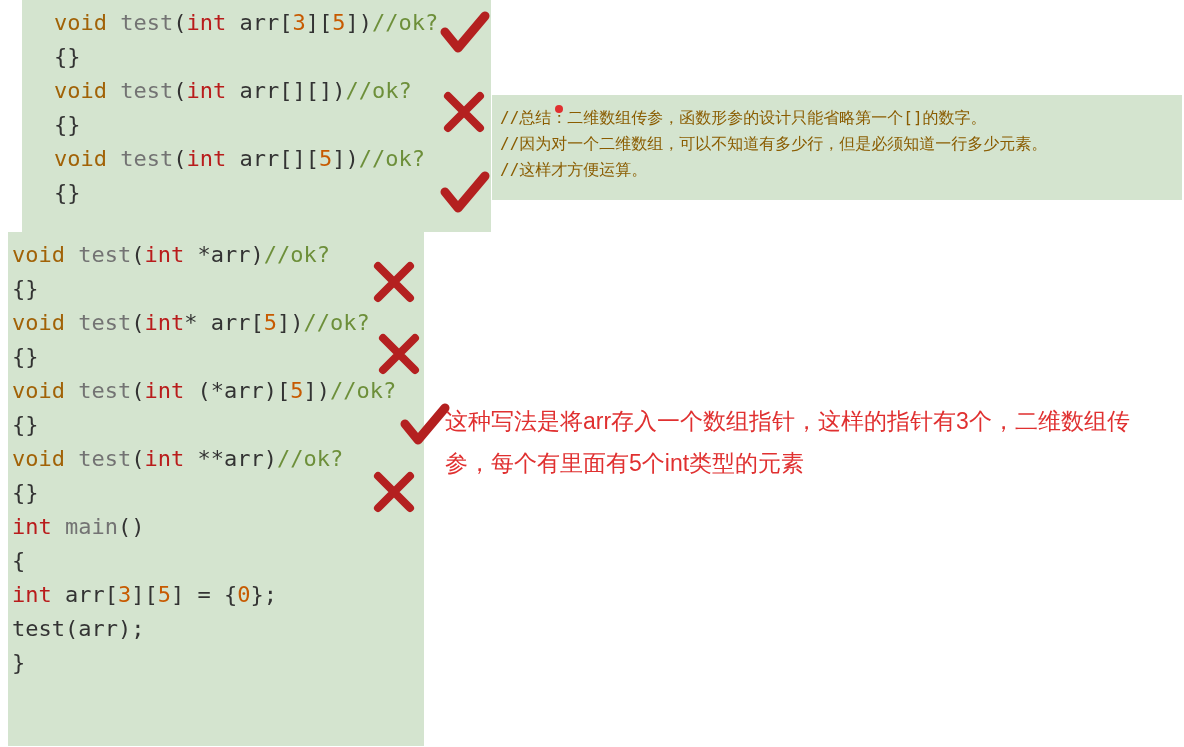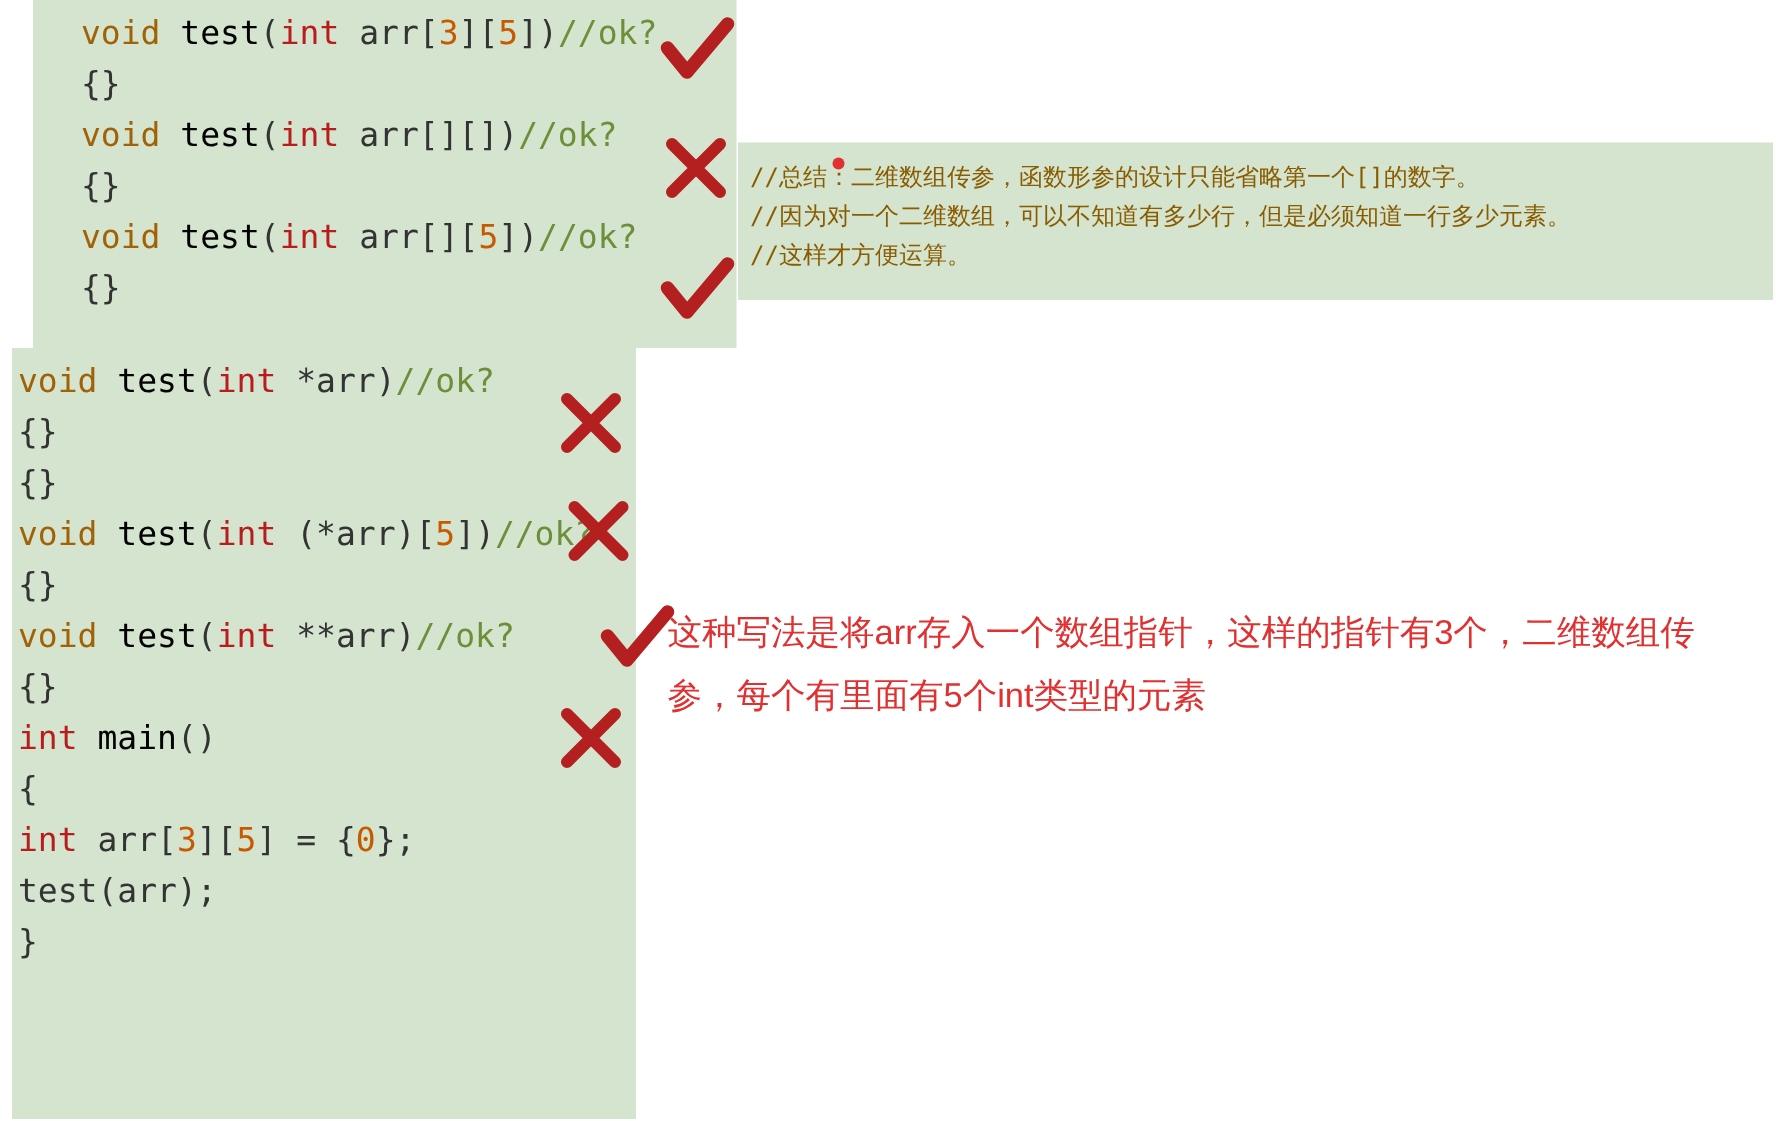--- a/index.html
+++ b/index.html
@@ -19,21 +19,21 @@
     padding: 6px 0;
   }
   .block1 { left: 22px; top: 0; width: 469px; height: 232px; padding-left: 32px; }
   .block2 { left: 8px; top: 232px; width: 416px; height: 514px; padding-left: 4px; }
   .block3 {
     left: 492px; top: 95px; width: 690px; height: 105px;
     font-size: 16px; line-height: 26px; padding: 10px 8px;
   }
   .kw-void { color: #a16207; }
   .kw-int  { color: #b91c1c; }
-  .fn      { color: #000000; }
+  .fn      { color: #737373; }
   .txt     { color: #333; }
   .num     { color: #c75a00; }
   .cmt     { color: #6d8f3a; }
   .cmt2    { color: #8a5c00; }
   .red-note {
     position: absolute;
     left: 445px;
     top: 400px;
     width: 720px;
     color: #e03030;
@@ -54,20 +54,21 @@
     <div><span class="txt">{}</span></div>
     <div><span class="kw-void">void </span><span class="fn">test</span><span class="txt">(</span><span class="kw-int">int </span><span class="txt">arr[][])</span><span class="cmt">//ok?</span></div>
     <div><span class="txt">{}</span></div>
     <div><span class="kw-void">void </span><span class="fn">test</span><span class="txt">(</span><span class="kw-int">int </span><span class="txt">arr[][</span><span class="num">5</span><span class="txt">])</span><span class="cmt">//ok?</span></div>
     <div><span class="txt">{}</span></div>
   </div>
 
 <div class="code-block block2" id="b2">
     <div><span class="kw-void">void </span><span class="fn">test</span><span class="txt">(</span><span class="kw-int">int </span><span class="txt">*arr)</span><span class="cmt">//ok?</span></div>
     <div><span class="txt">{}</span></div>
+    <div><span class="kw-void">void </span><span class="fn">test</span><span class="txt">(</span><span class="kw-int">int</span><span class="txt">* arr[</span><span class="num">5</span><span class="txt">])</span><span class="cmt">//ok?</span></div>
     <div><span class="txt">{}</span></div>
     <div><span class="kw-void">void </span><span class="fn">test</span><span class="txt">(</span><span class="kw-int">int </span><span class="txt">(*arr)[</span><span class="num">5</span><span class="txt">])</span><span class="cmt">//ok?</span></div>
     <div><span class="txt">{}</span></div>
     <div><span class="kw-void">void </span><span class="fn">test</span><span class="txt">(</span><span class="kw-int">int </span><span class="txt">**arr)</span><span class="cmt">//ok?</span></div>
     <div><span class="txt">{}</span></div>
     <div><span class="kw-int">int </span><span class="fn">main</span><span class="txt">()</span></div>
     <div><span class="txt">{</span></div>
     <div><span class="txt">    </span><span class="kw-int">int </span><span class="txt">arr[</span><span class="num">3</span><span class="txt">][</span><span class="num">5</span><span class="txt">] = {</span><span class="num">0</span><span class="txt">};</span></div>
     <div><span class="txt">    test(arr);</span></div>
     <div><span class="txt">}</span></div>

